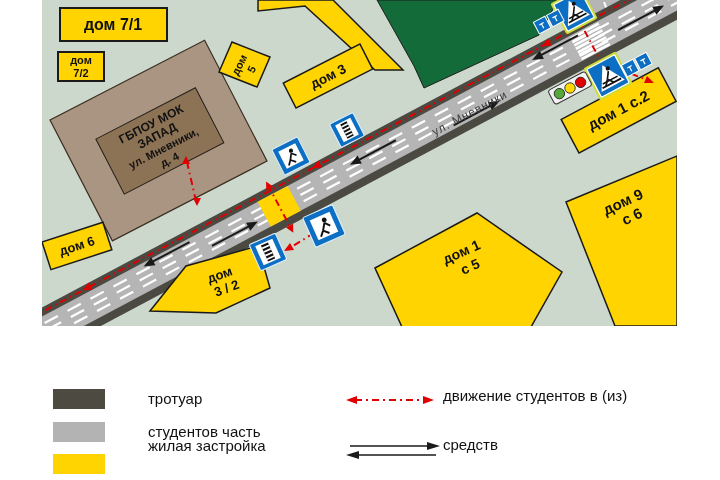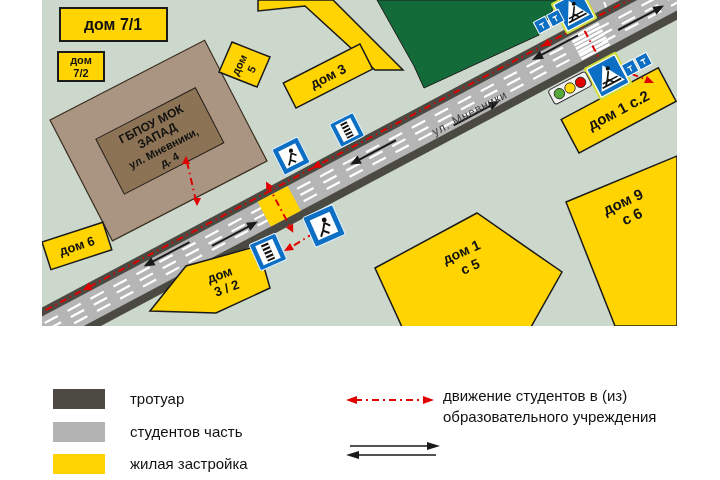--- a/index.html
+++ b/index.html
@@ -4,22 +4,22 @@
 <style>
   html,body{margin:0;padding:0;background:#fff;}
   .page{position:relative;width:720px;height:480px;background:#ffffff;overflow:hidden;
         font-family:"Liberation Sans",sans-serif;}
   .map-svg{position:absolute;left:0;top:0;}
   .bld{fill:#ffd400;stroke:#1a1a1a;stroke-width:1.5;}
   .bld-thick{fill:#ffd400;stroke:#1a1a1a;stroke-width:2;}
   .bl{fill:#111;font-weight:bold;text-anchor:middle;font-family:"Liberation Sans",sans-serif;}
   .reddash{stroke:#e00000;stroke-width:2;stroke-dasharray:7 4 1.5 4;fill:none;}
   .whitedash{stroke:#ffffff;stroke-width:2.2;stroke-dasharray:15 11;fill:none;}
-  .legend-label{position:absolute;font-size:15px;color:#111;}
-  .legend-label2{position:absolute;font-size:15px;color:#111;line-height:21px;}
+  .legend-label{position:absolute;font-size:15px;color:#111;margin-left:18px;}
+  .legend-label2{position:absolute;font-size:15px;color:#111;line-height:21px;text-align:center;}
   .swatch{position:absolute;width:52px;height:20px;}
   .lsym{position:absolute;}
 </style>
 </head>
 <body>
 
 <div class="page">
 
 <svg class="map-svg" width="720" height="340" viewBox="0 0 720 340">
   <defs>
@@ -267,40 +267,40 @@
 
 <div>
 
   <div class="swatch" style="left:53px;top:389px;background:#4d4a41"></div>
   <div class="legend-label" style="left:130px;top:390px">тротуар</div>
 
   <div class="swatch" style="left:53px;top:422px;background:#b3b3b3"></div>
   <div class="legend-label" style="left:130px;top:423px">студентов часть</div>
 
   <div class="swatch" style="left:53px;top:454px;background:#ffd400"></div>
-  <div class="legend-label" style="left:130px;top:455px">жилая застройка</div>
+  <div class="legend-label" style="left:130px;top:437px">жилая застройка</div>
 
   <div class="lsym" style="left:346px;top:392px">
     <svg width="88" height="12" viewBox="0 0 88 12">
       <line x1="9" y1="6" x2="79" y2="6" stroke="#e00000" stroke-width="2.2" stroke-dasharray="7 4 2 4"></line>
       <polygon points="0,6 11,2 11,10" fill="#e00000"></polygon>
       <polygon points="88,6 77,2 77,10" fill="#e00000"></polygon>
     </svg>
   </div>
   <div class="legend-label2" style="left:443px;top:385px">
     <div>движение студентов в (из)</div>
-    <div>образовательного учреждения</div>
   </div>
 
   <div class="lsym" style="left:346px;top:440px">
     <svg width="94" height="22" viewBox="0 0 94 22">
       <line x1="4" y1="6" x2="82" y2="6" stroke="#1a1a1a" stroke-width="1.6"></line>
       <polygon points="94,6 81,2 81,10" fill="#1a1a1a"></polygon>
       <line x1="12" y1="15" x2="90" y2="15" stroke="#1a1a1a" stroke-width="1.6"></line>
       <polygon points="0,15 13,11 13,19" fill="#1a1a1a"></polygon>
     </svg>
   </div>
   <div class="legend-label2" style="left:443px;top:434px">
+    <div>средств</div>
   </div>
 
 </div>
 
 </div>
 
 </body></html>

